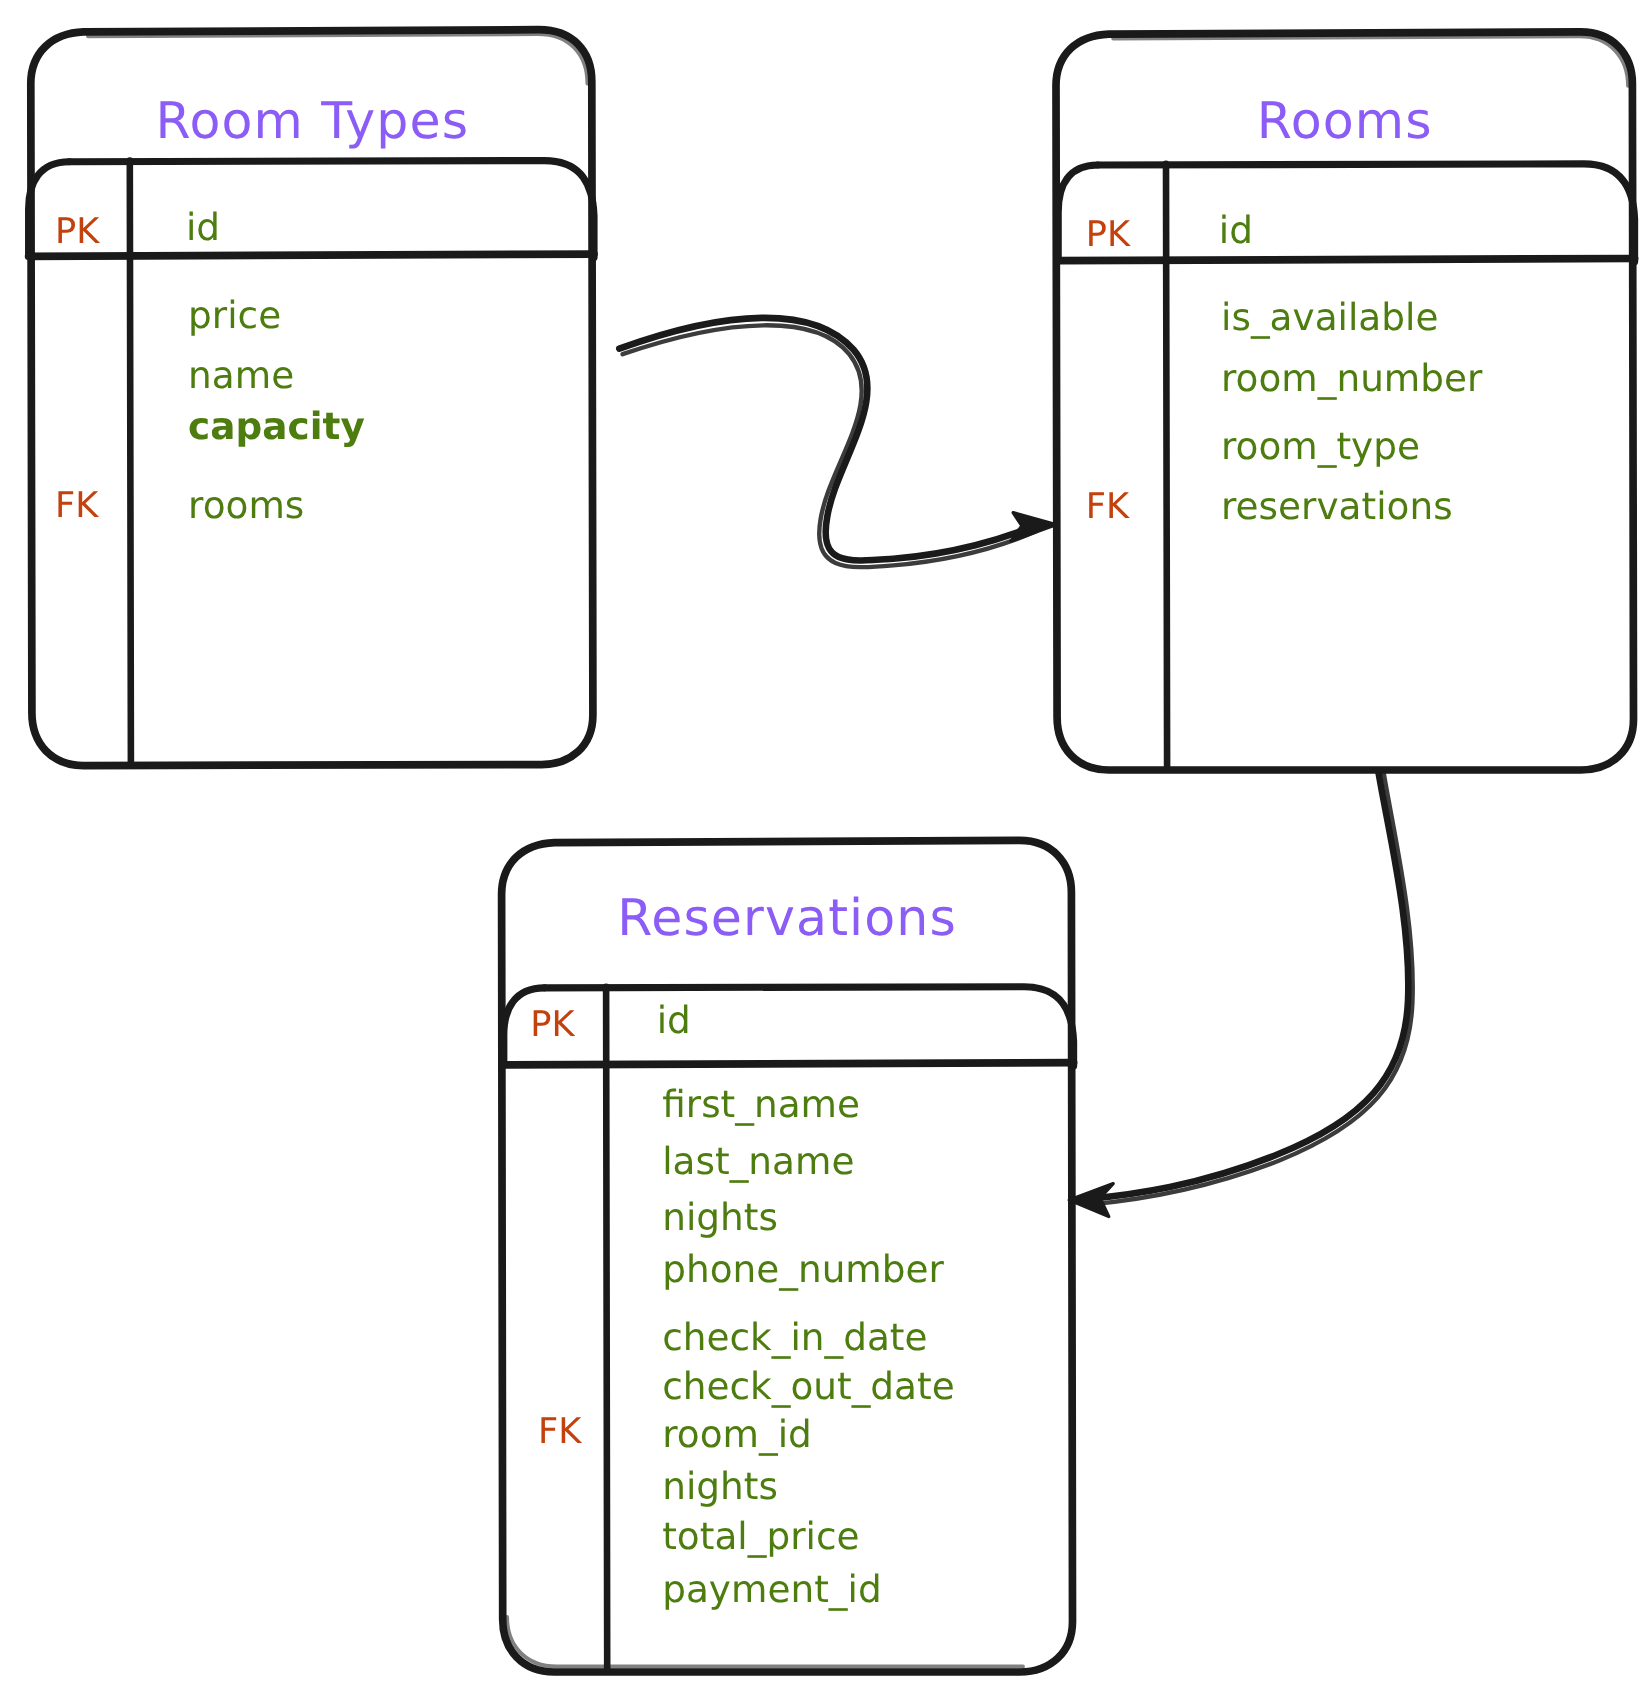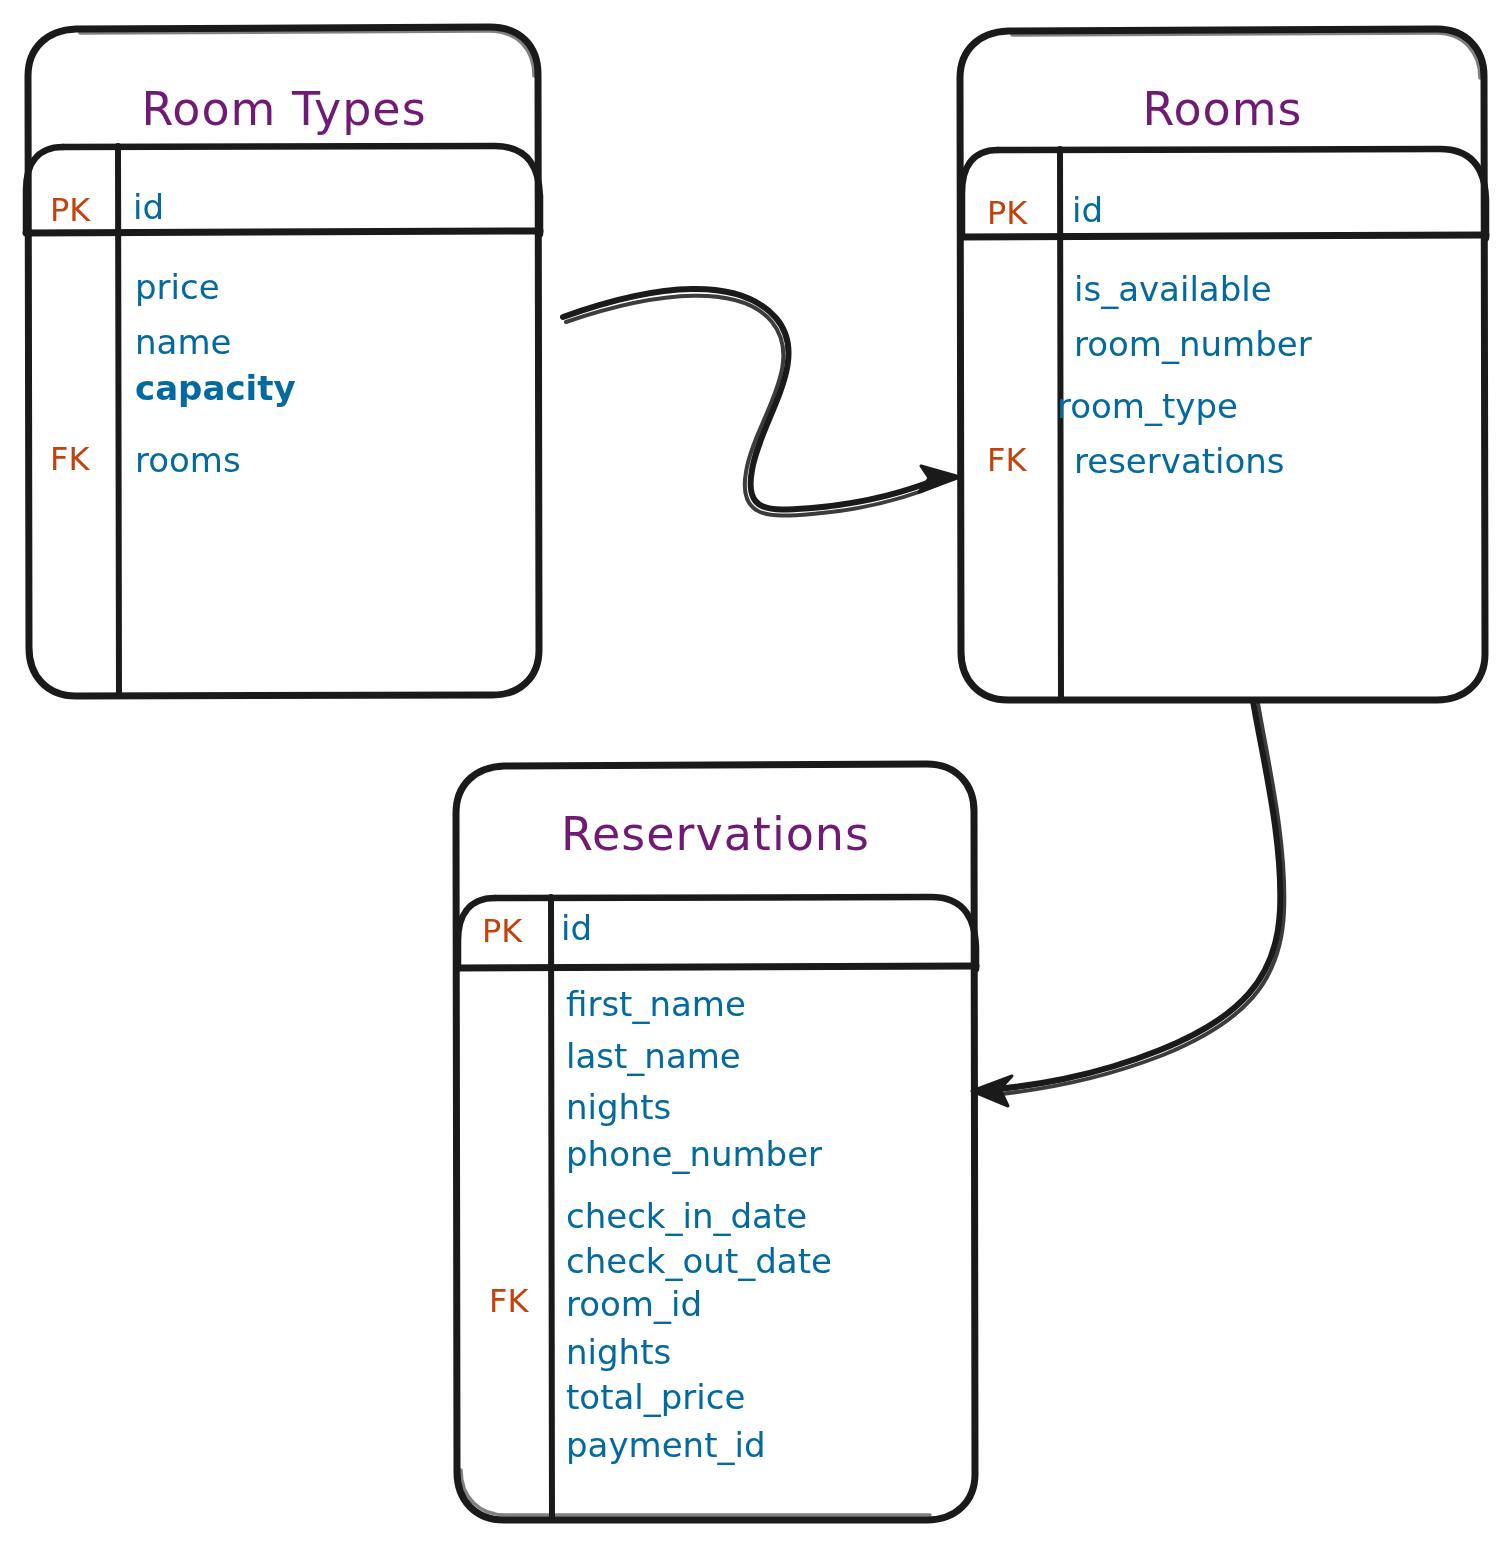--- a/index.html
+++ b/index.html
@@ -27,39 +27,40 @@
     pointer-events: none;
   }
   .entity {
     position: absolute;
   }
   .entity-title {
     position: absolute;
     left: 0;
     width: 100%;
     text-align: center;
-    color: #701a75;
+    color: #8b5cf6;
     font-size: 46px;
     font-family: "DejaVu Sans", sans-serif;
     letter-spacing: 1px;
     white-space: nowrap;
   }
   .key-label {
     position: absolute;
     color: #c2410c;
     font-size: 32px;
     font-family: "DejaVu Sans", sans-serif;
     white-space: nowrap;
   }
   .field-label {
     position: absolute;
-    color: #0369a1;
+    color: #4d7c0f;
     font-size: 34px;
     font-family: "DejaVu Sans", sans-serif;
     white-space: nowrap;
+    margin-left: 36px;
   }
 </style>
 </head>
 <body>
 
 <div id="canvas">
 
   <svg id="sketch-layer" viewBox="0 0 1501 1544" xmlns="http://www.w3.org/2000/svg">
     <g fill="none" stroke="#1a1a1a" stroke-linecap="round" stroke-linejoin="round">
 
@@ -218,21 +219,21 @@
   <div class="entity" style="left:960px; top:29px; width:525px; height:671px;">
     <div class="entity-title" style="top:53px;">Rooms</div>
 
     <div class="key-label" style="left:27px; top:165px;">PK</div>
     <div class="field-label" style="left:112px; top:161px;">id</div>
 
     <div class="key-label" style="left:27px; top:412px;">FK</div>
 
     <div class="field-label" style="left:114px; top:240px;">is_available</div>
     <div class="field-label" style="left:114px; top:295px;">room_number</div>
-    <div class="field-label" style="left:97px; top:357px;">room_type</div>
+    <div class="field-label" style="left:114px; top:357px;">room_type</div>
     <div class="field-label" style="left:114px; top:412px;">reservations</div>
   </div>
 
   <div class="entity" style="left:456px; top:764px; width:519px; height:756px;">
     <div class="entity-title" style="top:43px;">Reservations</div>
 
     <div class="key-label" style="left:26px; top:148px;">PK</div>
     <div class="field-label" style="left:105px; top:144px;">id</div>
 
     <div class="key-label" style="left:33px; top:518px;">FK</div>

